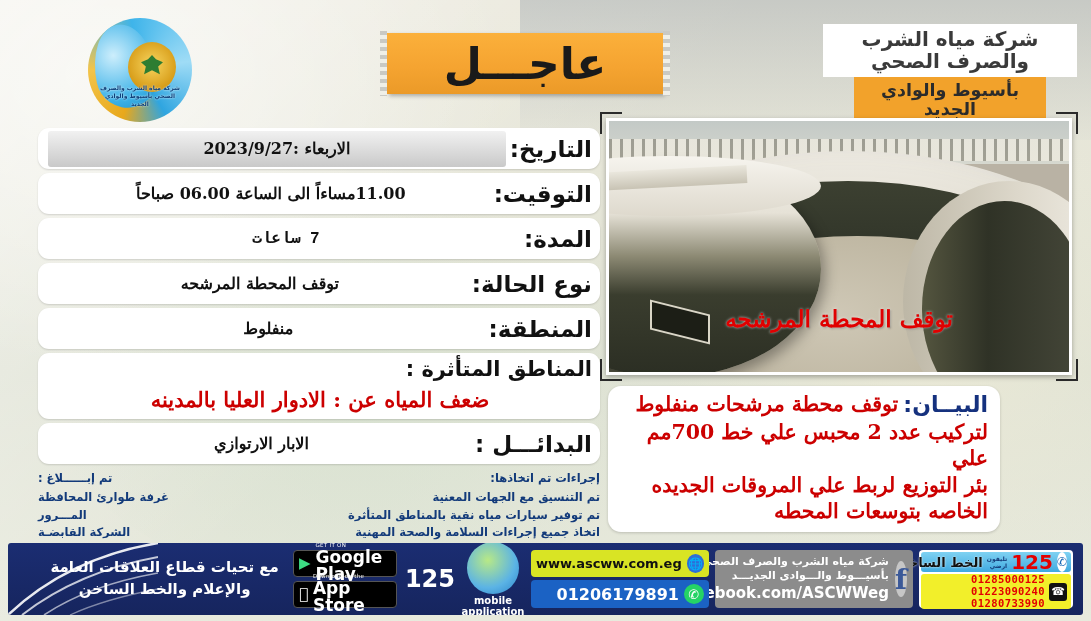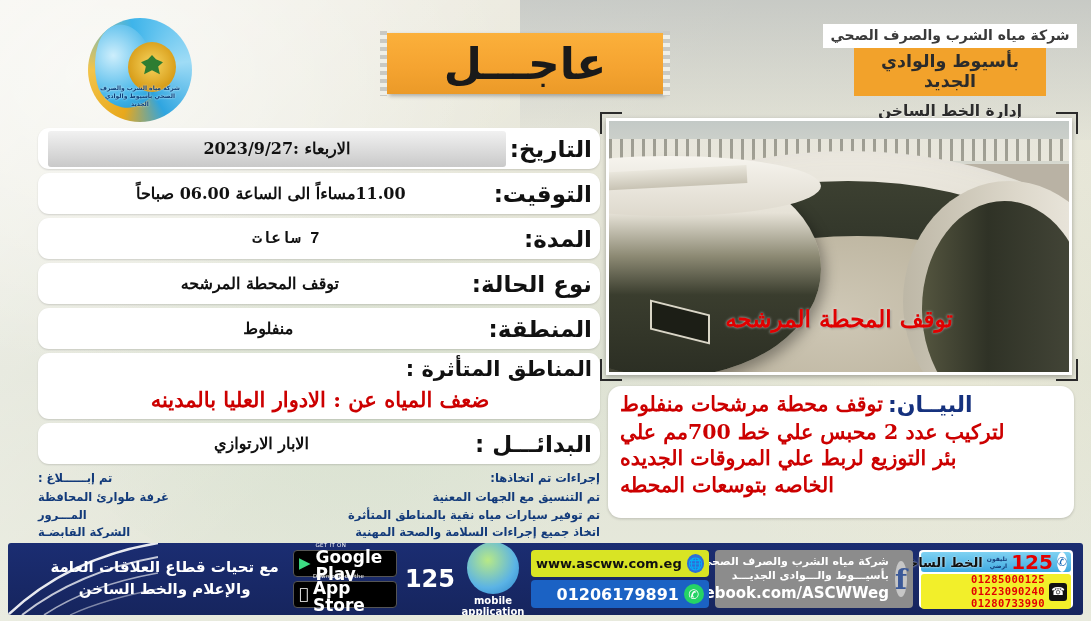--- a/index.html
+++ b/index.html
@@ -120,21 +120,21 @@
   
   #company-header {
     position: absolute;
     right: 14px; top: 24px;
     width: 254px;
     text-align: center;
   }
   #company-header .line-white {
     background: #ffffff;
     color: #3a3a3a;
-    font-size: 14px;
+    font-size: 20px;
     font-weight: bold;
     padding: 4px 6px 5px;
     line-height: 1.1;
   }
   #company-header .line-orange {
     background: #f2a22b;
     color: #2b2b2b;
     font-size: 17.5px;
     font-weight: bold;
     padding: 4px 6px 5px;
@@ -335,27 +335,27 @@
     font-weight: bold;
     color: #e00000;
     text-shadow: 0 0 3px rgba(255,255,255,0.75), 1px 1px 2px rgba(0,0,0,0.35);
     font-family: "DejaVu Serif", "Liberation Serif", serif;
   }
 
   
   #statement {
     position: absolute;
     left: 608px; top: 386px;
-    width: 466px;
+    width: 392px;
     min-height: 132px;
     background: #ffffff;
     border-radius: 13px;
     box-shadow: 0 1px 3px rgba(0,0,0,0.18);
     padding: 5px 12px 7px;
-    text-align: left;
+    text-align: right;
   }
   #statement .st-head {
     display: inline-block;
     font-size: 22px;
     font-weight: bold;
     color: #15317e;
     vertical-align: top;
     line-height: 1.25;
   }
   #statement .st-body {

